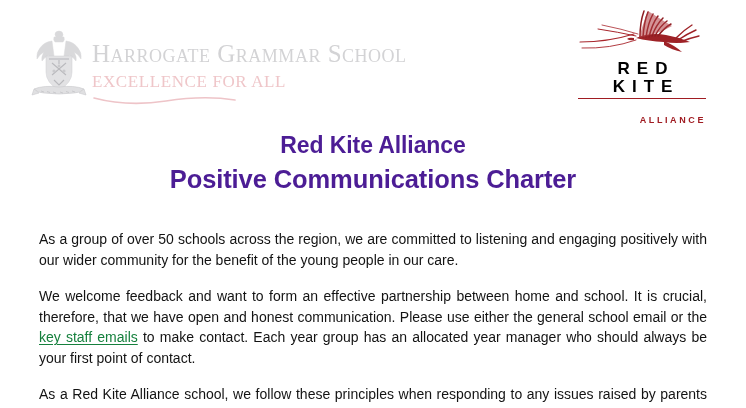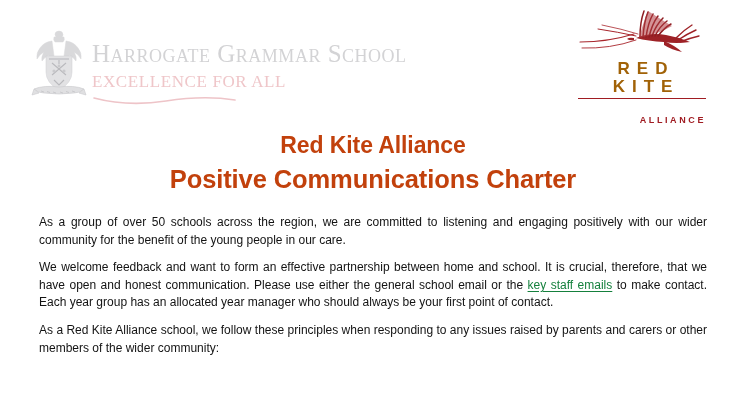--- a/index.html
+++ b/index.html
@@ -79,21 +79,21 @@
   }
   .rka-bird {
     display: block;
     width: 126px;
     height: 52px;
   }
   .rka-wordmark {
     font-size: 17px;
     font-weight: bold;
     letter-spacing: 7px;
-    color: #a16207;
+    color: #000000;
     text-align: center;
     line-height: 1.05;
     padding-left: 6px;
   }
   .rka-rule {
     height: 1.5px;
     background: #a01c22;
     margin-top: 2px;
     width: 128px;
   }
@@ -103,41 +103,41 @@
     letter-spacing: 2.6px;
     color: #a01c22;
     text-align: right;
     margin-top: 16px;
     padding-right: 2px;
   }
 
   
   .title-block {
     text-align: center;
-    color: #c2410c;
+    color: #4c1d95;
     font-weight: bold;
     font-size: 23px;
     line-height: 1.38;
     margin-top: 18px;
     letter-spacing: -0.1px;
   }
   .title-line-2 {
     font-size: 25.5px;
   }
 
   
   .body-copy {
     margin: 0 auto;
     padding-top: 16px;
     width: 668px;
   }
   .body-copy p {
-    margin: 1px 0 10px 0;
+    margin: 16px 0 10px 0;
     text-align: justify;
-    font-size: 12px;
+    font-size: 14px;
     line-height: 1.47;
     color: #131313;
   }
   .body-copy p:last-child {
     margin-bottom: 0;
   }
   a.doc-link {
     color: #15803d;
     text-decoration: underline;
     text-underline-offset: 2px;

